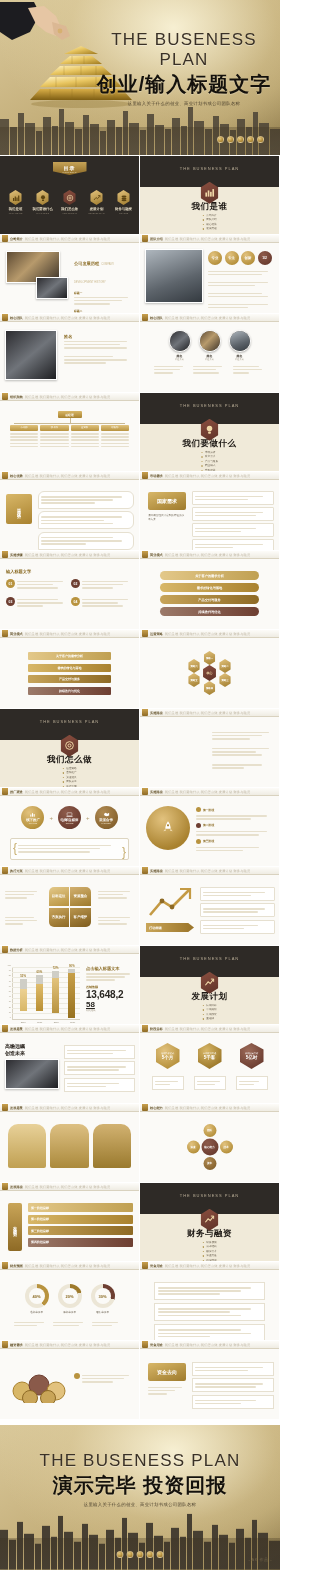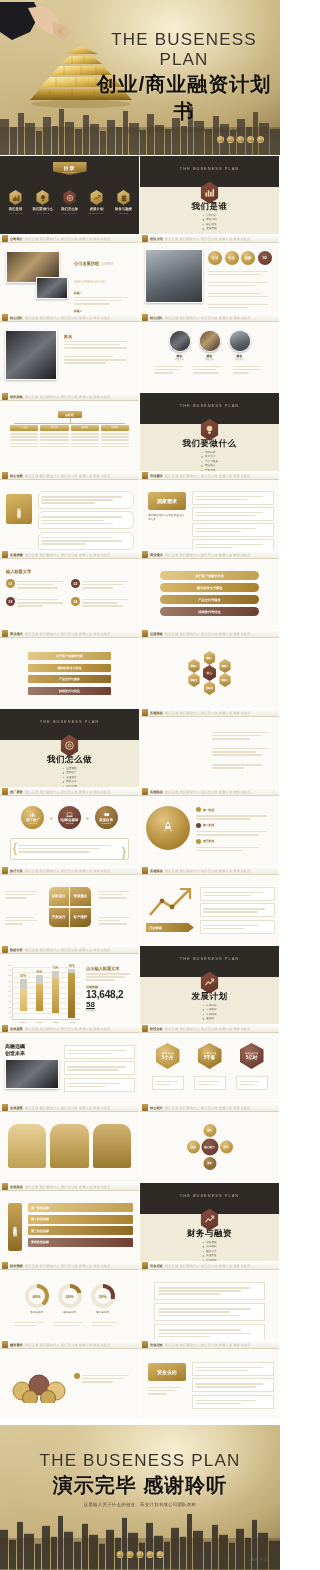--- a/index.html
+++ b/index.html
@@ -253,21 +253,21 @@
         <line x1="24" y1="45" x2="24" y2="56"></line>
           <line x1="46" y1="45" x2="46" y2="56"></line>
         <line x1="68" y1="45" x2="68" y2="56"></line>
           <line x1="88" y1="45" x2="88" y2="56"></line>
       </g>
       <ellipse cx="55" cy="60" rx="50" ry="4" fill="#8f7634" opacity=".35"></ellipse>
     </svg>
 
     <div class="cover-txt" style="left:92px;right:4px;top:30px;">
       <div class="ttl-en">THE BUSENESS PLAN</div>
-      <div class="ttl-cn">创业/商业融资计划书</div>
+      <div class="ttl-cn">创业/输入标题文字</div>
       <div class="ttl-sub">这里输入关于什么的创业、商业计划书或公司团队名称</div>
     </div>
 
     <div class="dots" style="right:16px;bottom:12px;">
       <i></i>
       <i></i>
       <i></i>
       <i></i>
       <i></i>
     </div>
@@ -1450,21 +1450,21 @@
             <rect x="252" y="20" width="5" height="50"></rect>
           <rect x="258" y="33" width="10" height="37"></rect>
             <rect x="269" y="41" width="11" height="29"></rect>
         </g>
       </svg>
     </div>
     <div class="refl" style="height:22%;"></div>
 
     <div class="cover-txt" style="left:0;right:0;top:26px;">
       <div class="ttl-en">THE BUSENESS PLAN</div>
-      <div class="ttl-cn">演示完毕 感谢聆听</div>
+      <div class="ttl-cn">演示完毕 投资回报</div>
       <div class="ttl-sub">这里输入关于什么的创业、商业计划书或公司团队名称</div>
     </div>
 
     <div class="dots" style="left:50%;transform:translateX(-50%);bottom:12px;">
       <i></i>
       <i></i>
       <i></i>
       <i></i>
       <i></i>
     </div>

